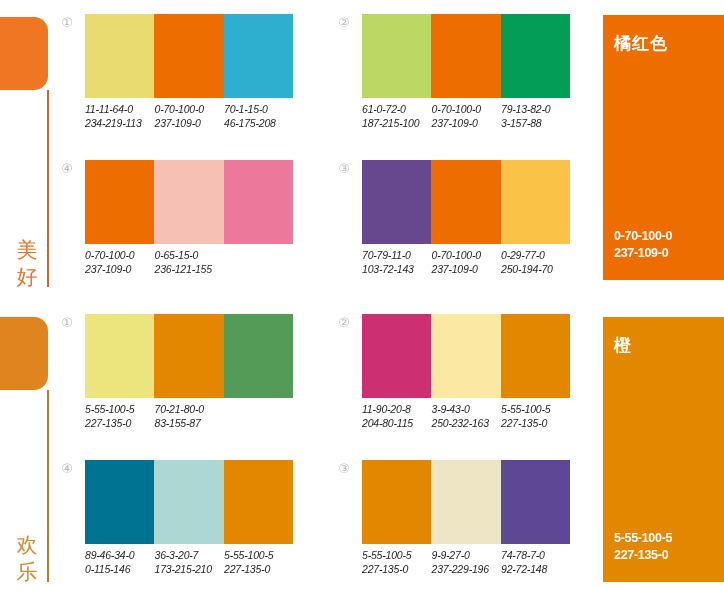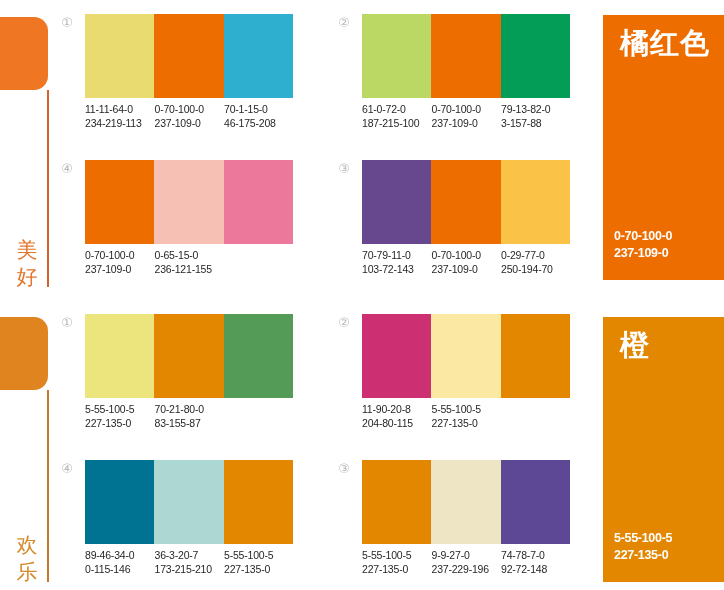--- a/index.html
+++ b/index.html
@@ -100,35 +100,35 @@
   .label-cell {
     width: 69.5px;
     flex: 0 0 auto;
     font-size: 10.5px;
     line-height: 13.5px;
     color: #231f20;
     white-space: nowrap;
     letter-spacing: -0.2px;
   }
   .label-cell .cmyk,
-  .label-cell .rgb { display: block; }
+  .label-cell .rgb { display: block; font-style: italic; }
 
   
   .big-panel {
     position: absolute;
     left: 603px;
     width: 121px;
   }
   #big-panel-top    { top: 15px;  height: 265px; }
   #big-panel-bottom { top: 317px; height: 265px; }
   .big-panel-title {
     position: absolute;
-    left: 17px;
+    left: 11px;
     top: 12px;
-    font-size: 29px;
+    font-size: 17px;
     line-height: 33px;
     color: #ffffff;
     font-weight: 700;
     font-family: "DejaVu Sans", sans-serif;
     letter-spacing: 1px;
   }
   .big-panel-codes {
     position: absolute;
     left: 11px;
     bottom: 18px;
@@ -265,20 +265,24 @@
         <div class="group-num">②</div>
         <div class="swatch-row">
           <div class="swatch" style="background: rgb(204, 48, 115);"></div>
           <div class="swatch" style="background: rgb(250, 232, 163);"></div>
           <div class="swatch" style="background: rgb(227, 135, 0);"></div>
         </div>
         <div class="label-row">
           <div class="label-cell">
             <span class="cmyk">11-90-20-8</span>
             <span class="rgb">204-80-115</span>
+          </div>
+          <div class="label-cell">
+            <span class="cmyk">3-9-43-0</span>
+            <span class="rgb">250-232-163</span>
           </div>
           <div class="label-cell">
             <span class="cmyk">5-55-100-5</span>
             <span class="rgb">227-135-0</span>
           </div>
         </div>
       </div>
       <div class="group" style="left: 58px; top: 160px;">
         <div class="group-num">④</div>
         <div class="swatch-row">

